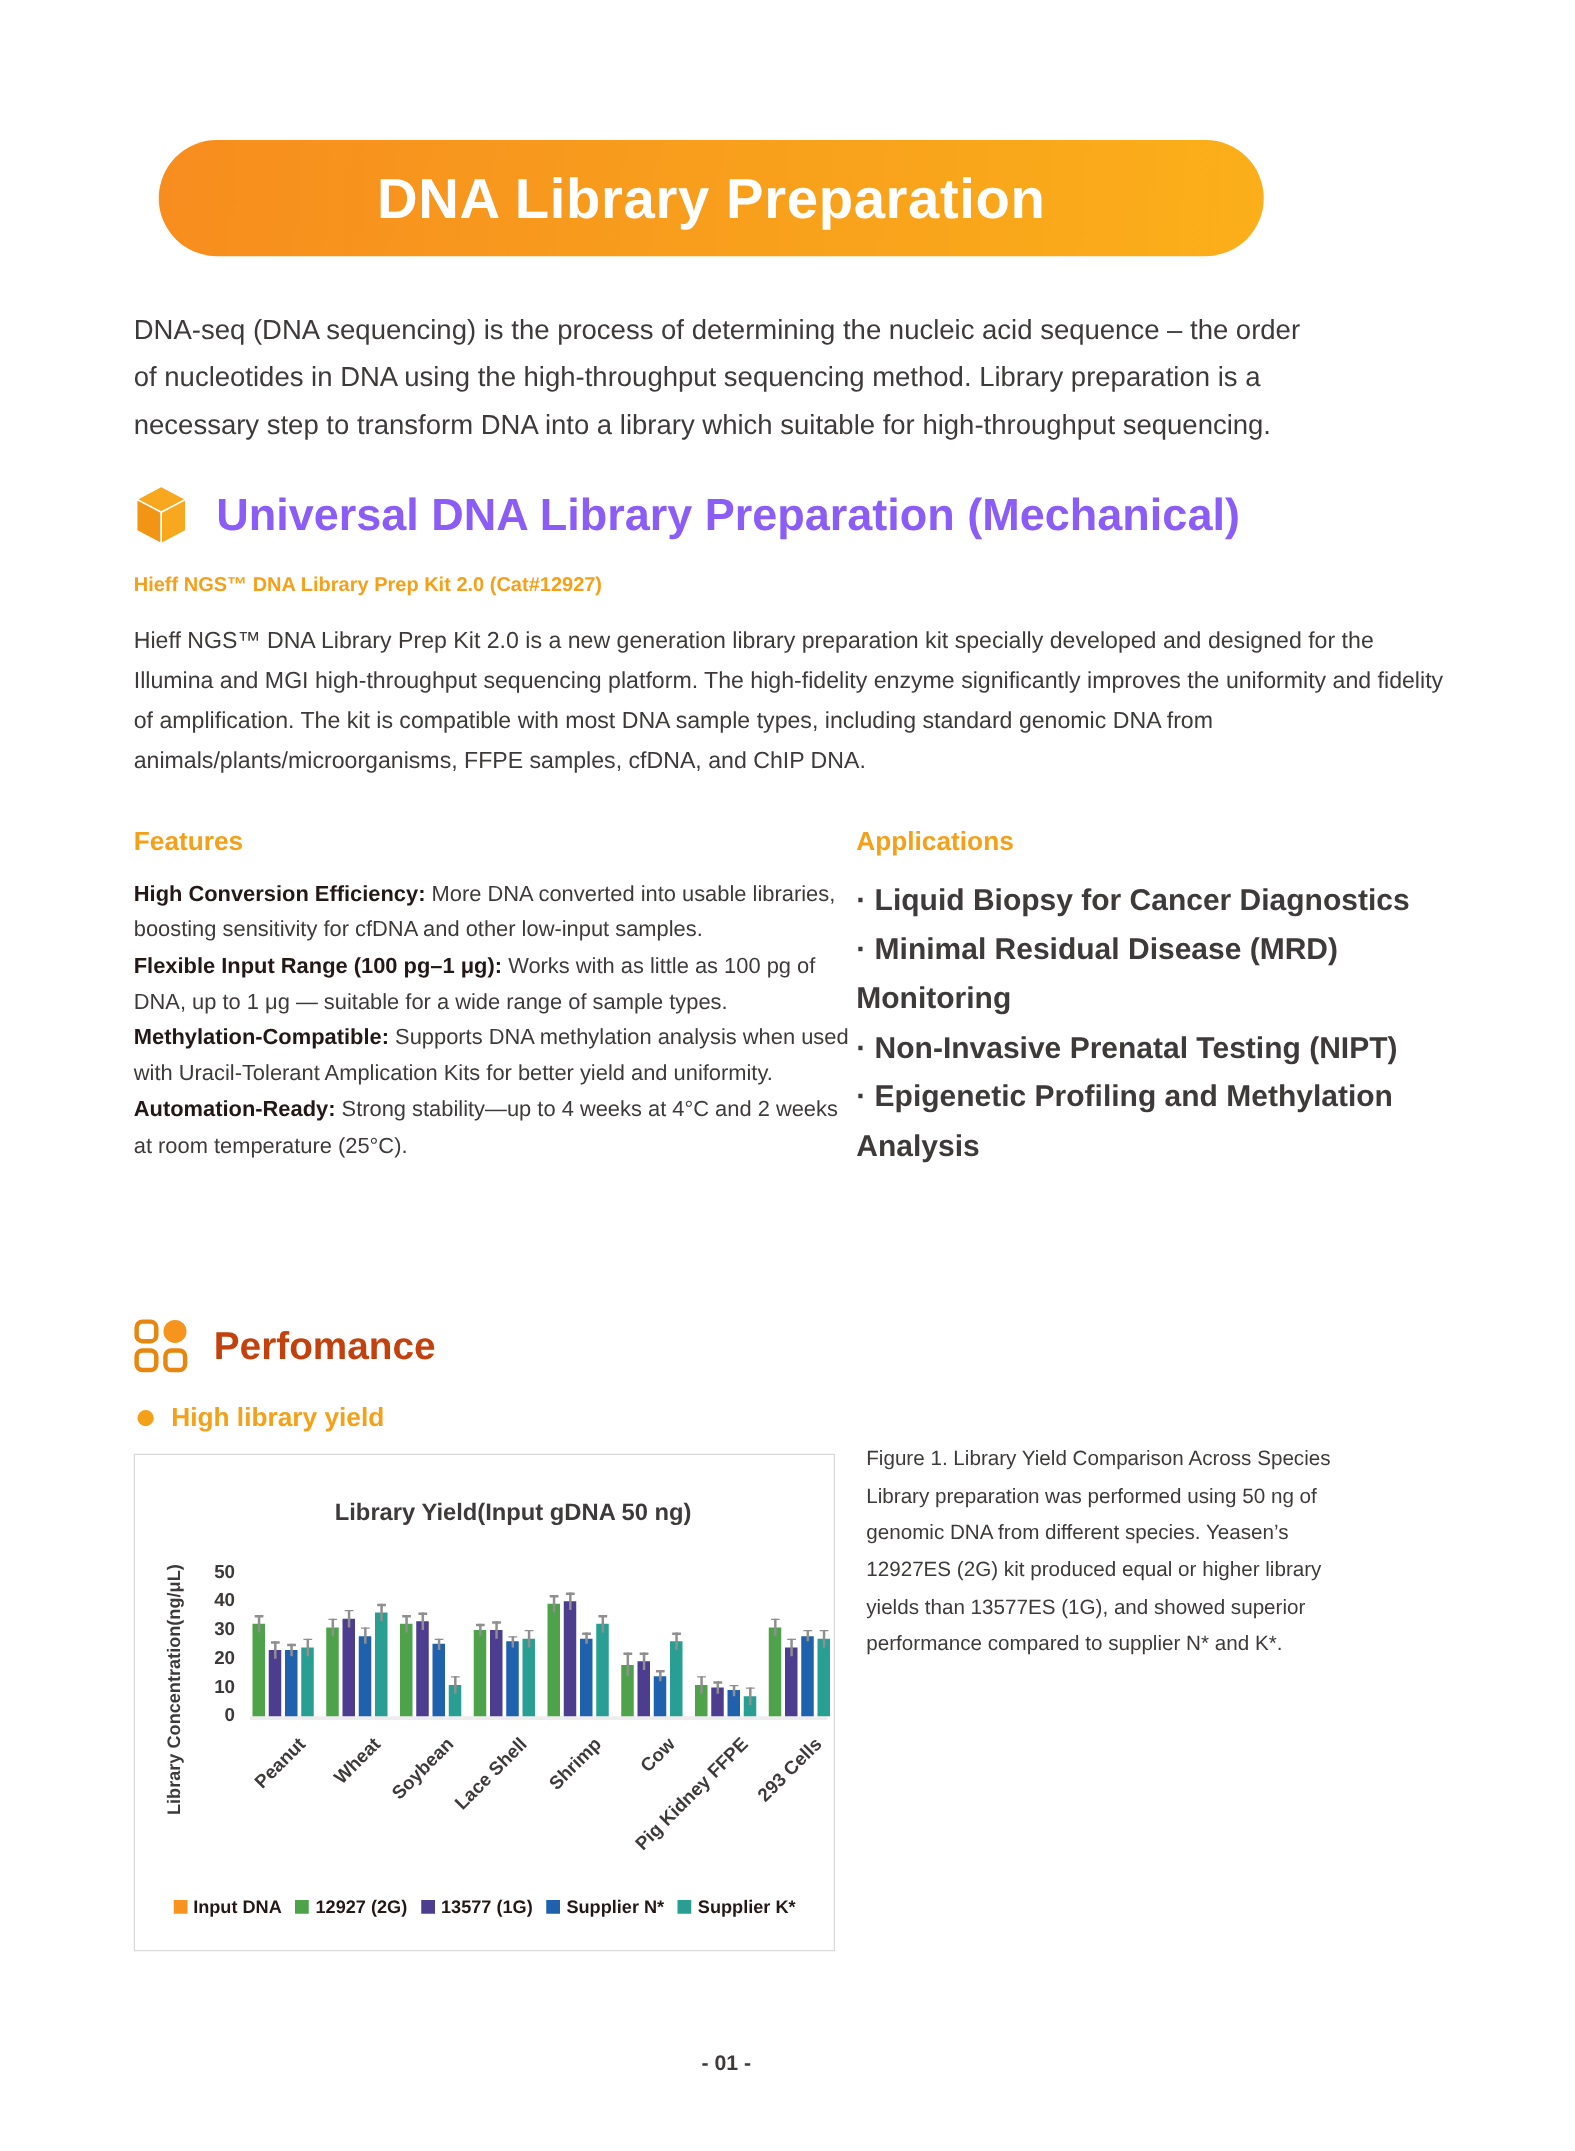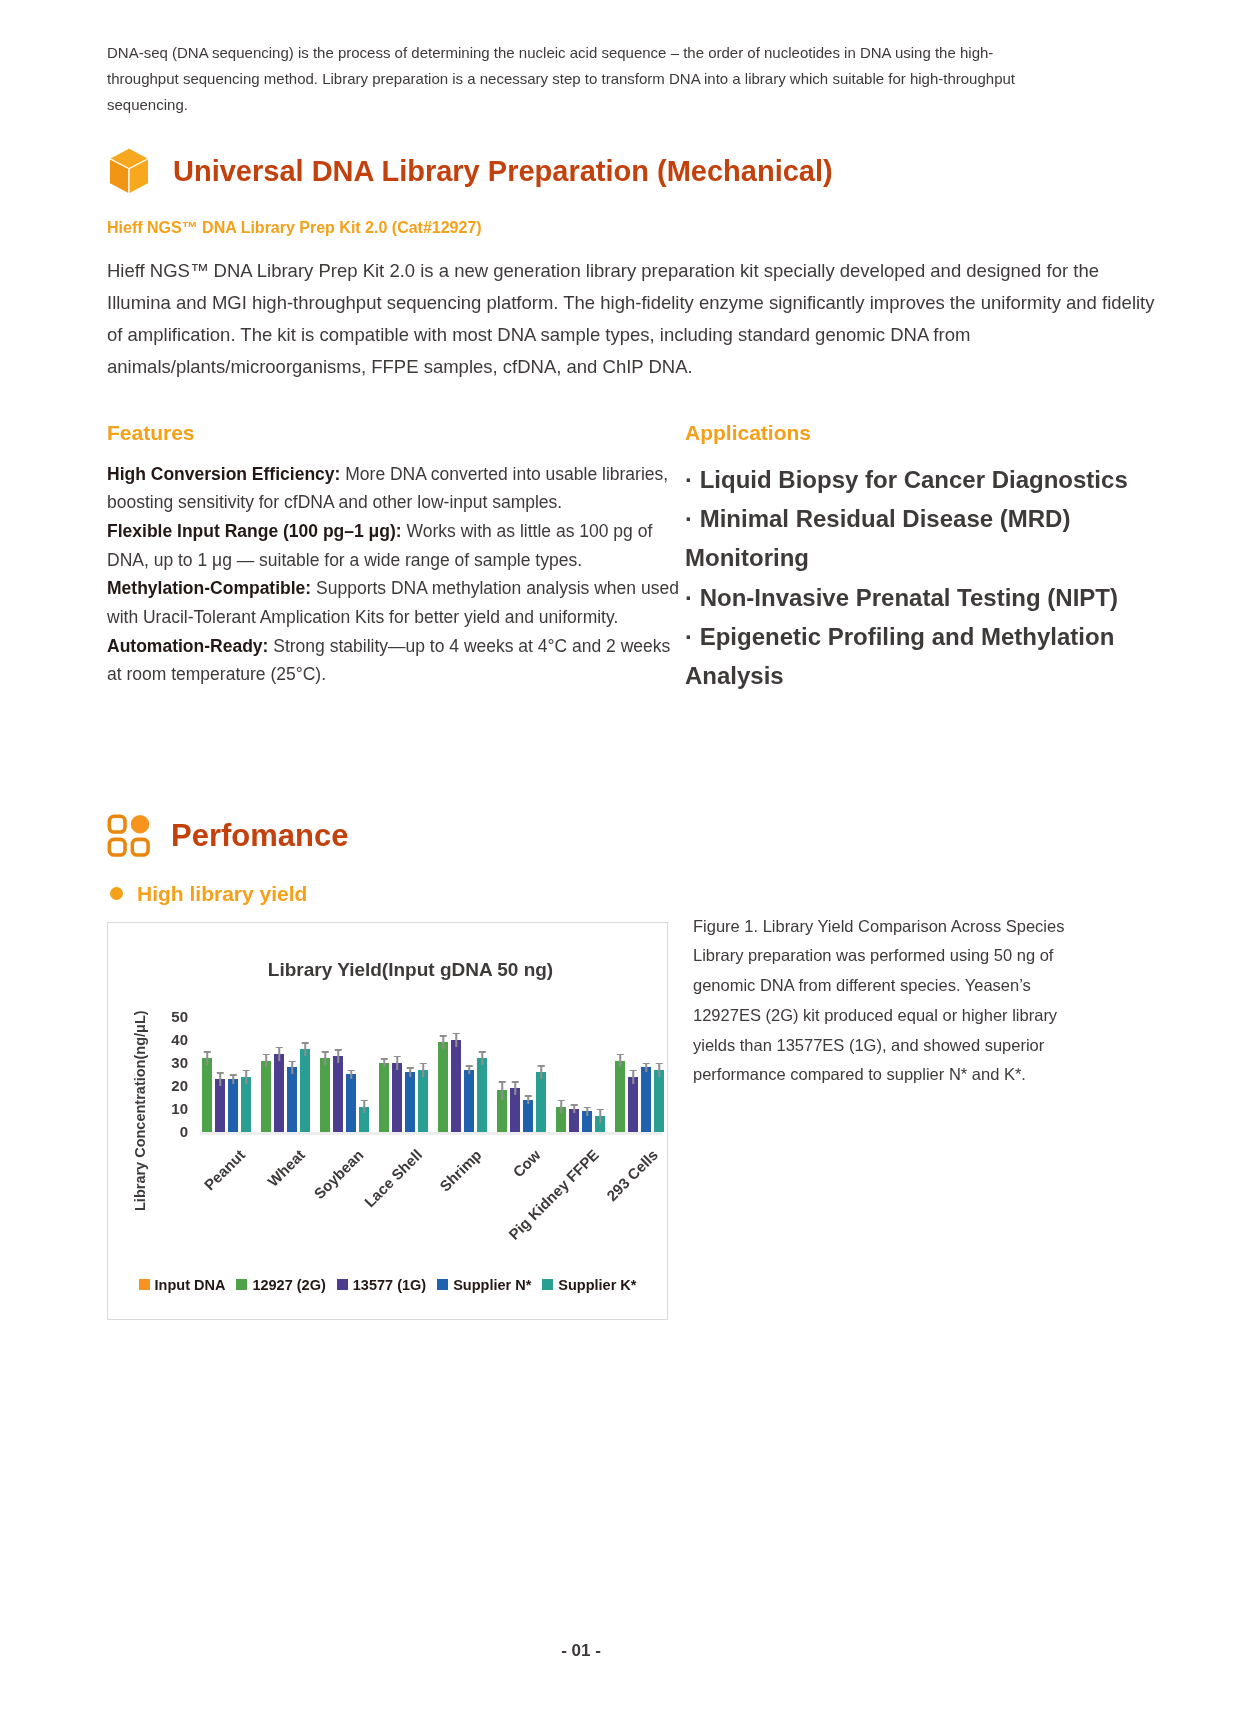--- a/index.html
+++ b/index.html
@@ -21,25 +21,25 @@
     border-radius: 47px;
     display: flex; align-items: center; justify-content: center;
     background: linear-gradient(95deg, #F78D1E 0%, #F8A01C 55%, #FBAF19 100%);
   }
   .banner-title {
     color: #ffffff; font-size: 45px; font-weight: 700; letter-spacing: 0.5px;
   }
   
   .intro {
     margin: 40px 0 0 107px; width: 940px;
-    font-size: 15px; line-height: 1.72;
+    font-size: 22px; line-height: 1.72;
   }
   
   .sec-head { margin: 30px 0 0 107px; display: flex; align-items: center; gap: 22px; }
-  .sec-title { font-size: 29px; font-weight: 700; color: #c2410c; }
+  .sec-title { font-size: 36px; font-weight: 700; color: #8b5cf6; }
   .cube-icon { width: 44px; height: 48px; flex: 0 0 auto; }
   .kit-title { margin: 24px 0 0 107px; font-size: 16px; font-weight: 700; color: #F5A019; }
   .kit-desc { margin: 18px 0 0 107px; width: 1057px; font-size: 18.5px; line-height: 1.72; }
   
   .cols { margin: 38px 0 16px 107px; width: 1057px; display: flex; }
   .col-features { width: 578px; flex: 0 0 auto; }
   .col-apps { flex: 1; }
   .col-heading { font-size: 21px; font-weight: 700; color: #F5A019; margin-bottom: 15px; }
   .feature-item { font-size: 17.5px; line-height: 1.64; }
   .feature-item strong { color: #231815; }
@@ -105,20 +105,23 @@
   .page-num {
     position: absolute; bottom: 60px; left: 0; right: 130px;
     text-align: center; font-size: 17px; font-weight: 700; color: #3E3A39; padding-left: 32px;
   }
 </style>
 </head>
 <body>
 
 <div class="page">
 
+  <div class="banner">
+    <div class="banner-title">DNA Library Preparation</div>
+  </div>
 
   <p class="intro">DNA-seq (DNA sequencing) is the process of determining the nucleic acid sequence – the order of nucleotides in DNA using the high-throughput sequencing method. Library preparation is a necessary step to transform DNA into a library which suitable for high-throughput sequencing.</p>
 
   <div class="sec-head">
     <svg class="cube-icon" viewBox="0 0 40 44">
       <polygon points="20,1 38,10.5 20,20 2,10.5" fill="#F7A81F" stroke="#ffffff" stroke-width="1.1"></polygon>
       <polygon points="2,10.5 20,20 20,43 2,33.5" fill="#F29414" stroke="#ffffff" stroke-width="1.1"></polygon>
       <polygon points="38,10.5 20,20 20,43 38,33.5" fill="#F7A81F" stroke="#ffffff" stroke-width="1.1"></polygon>
     </svg>
     <h1 class="sec-title">Universal DNA Library Preparation (Mechanical)</h1>

